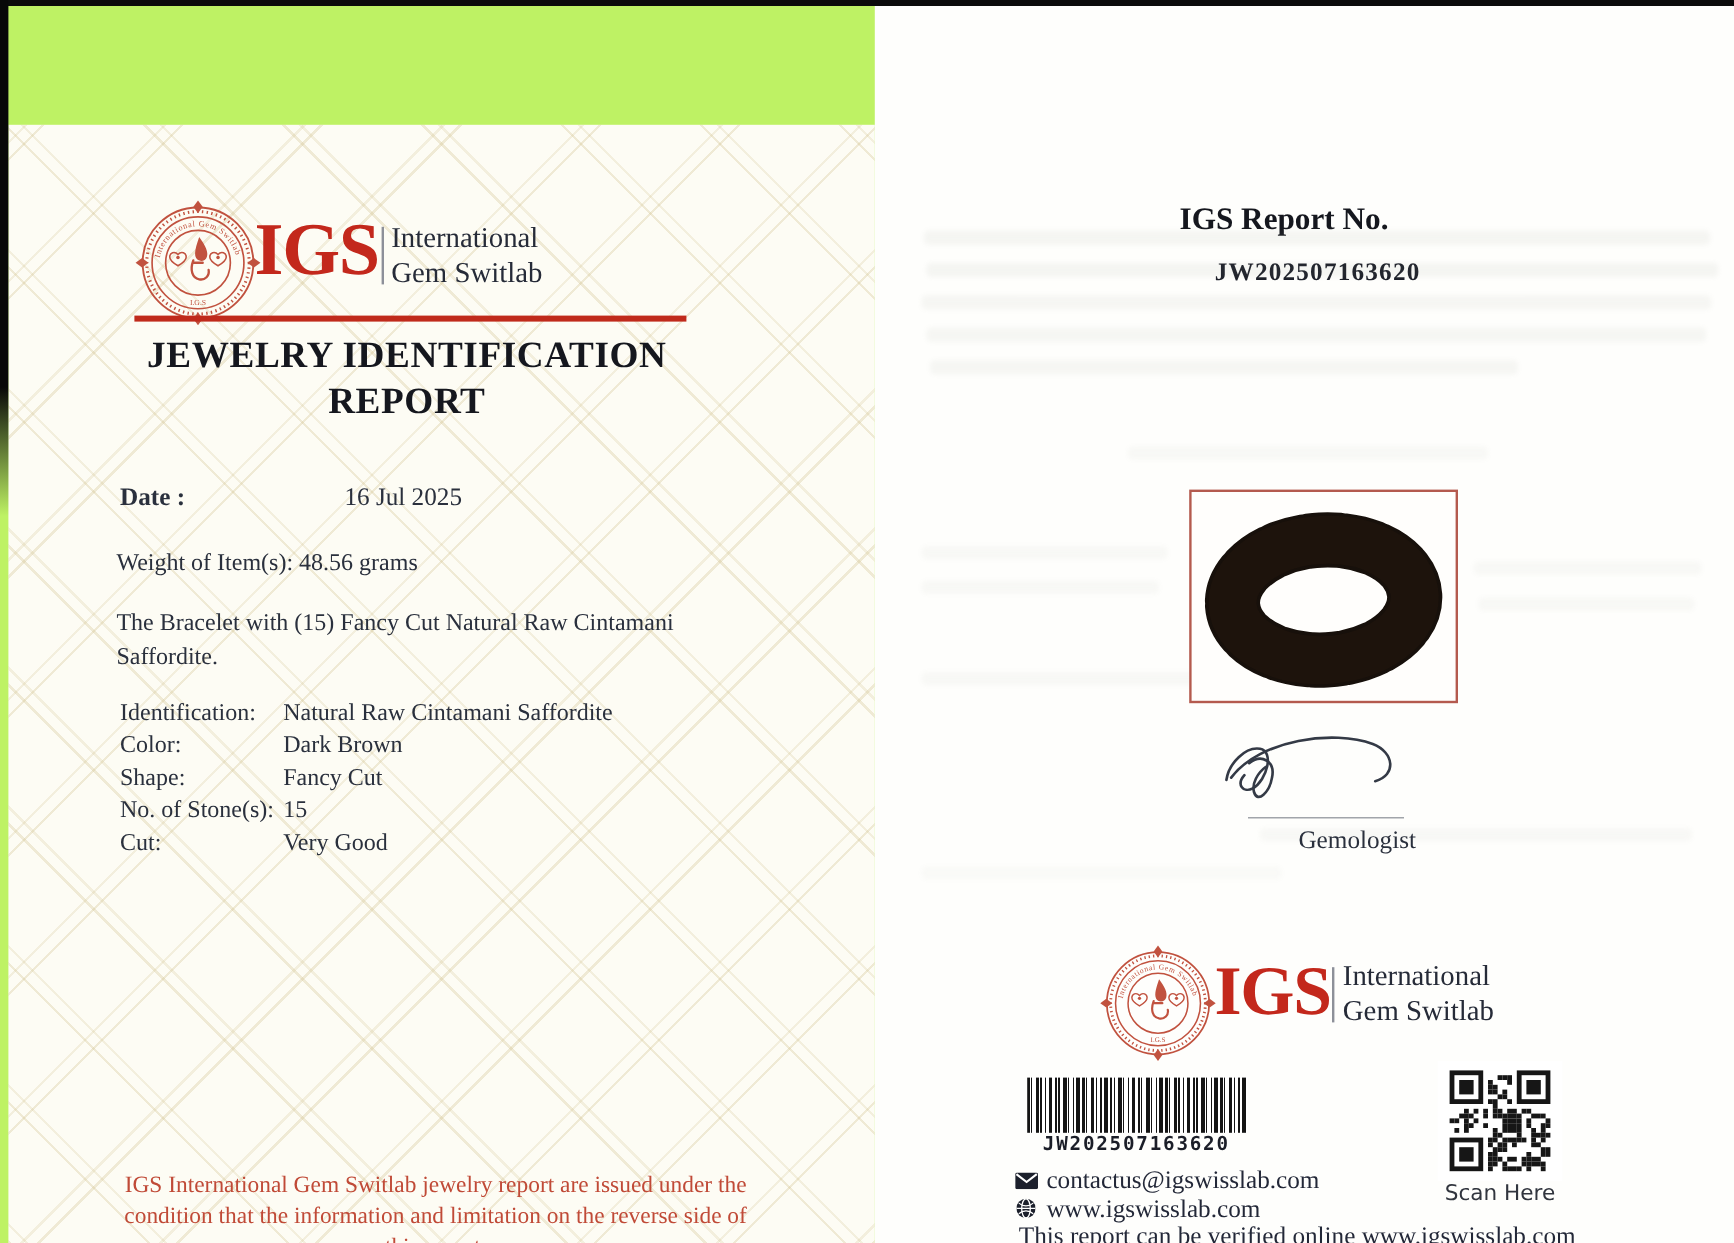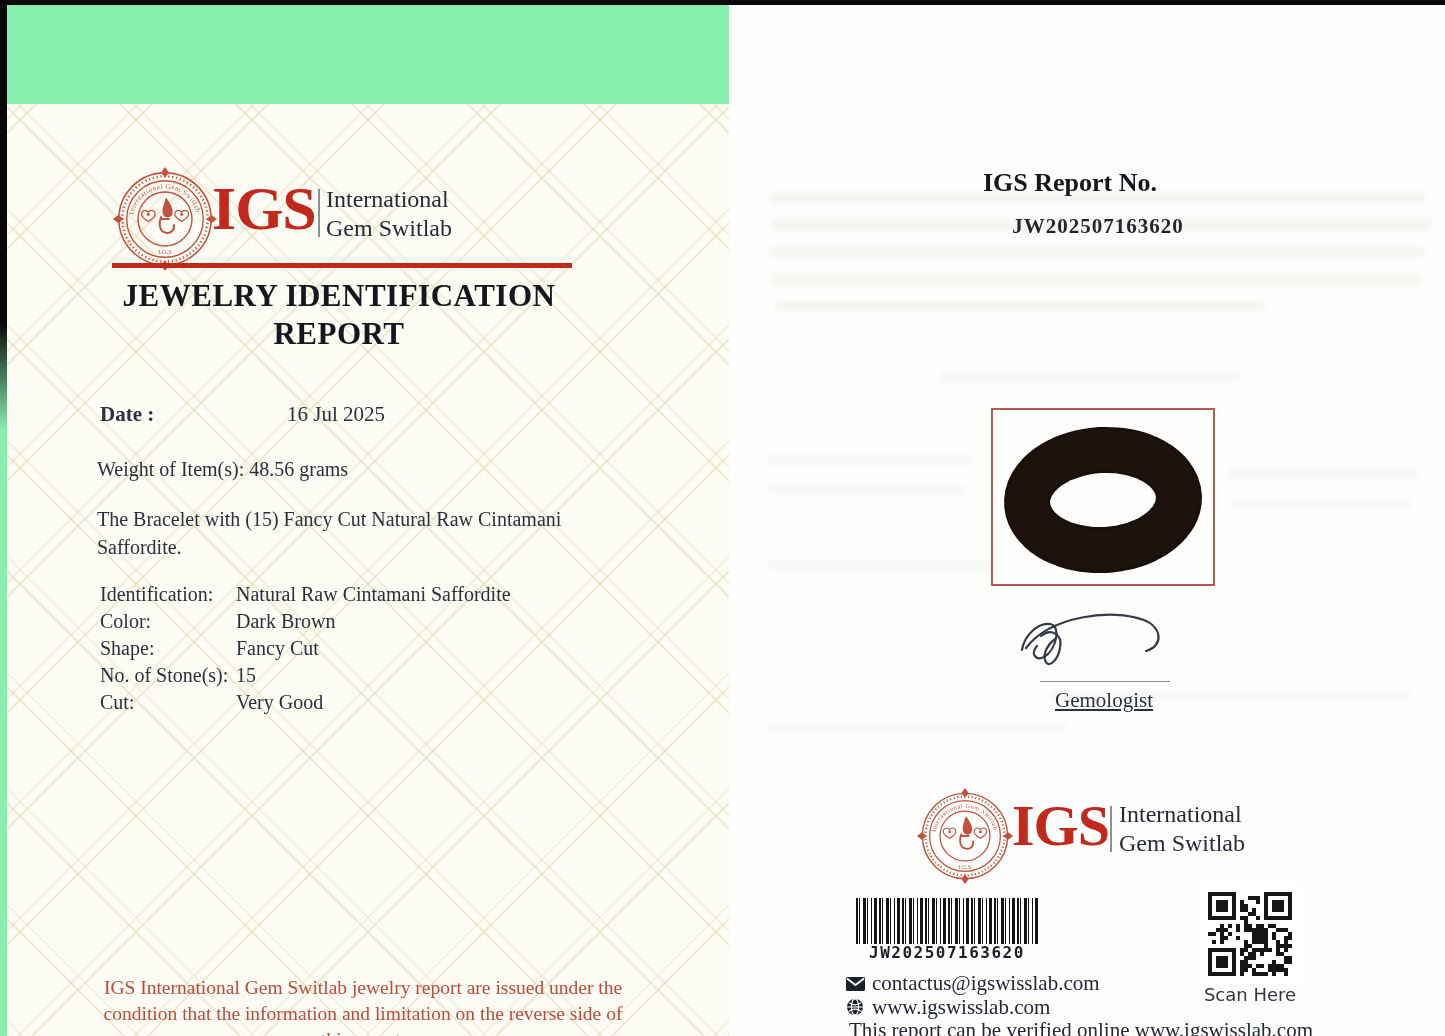--- a/index.html
+++ b/index.html
@@ -1,17 +1,17 @@
 <!DOCTYPE html>
 <html><head>
 <meta charset="utf-8">
 <style>
   html,body{margin:0;padding:0;}
   body{font-family:"Liberation Serif", serif; background:#ffffff;}
-  #stage{position:relative;width:1445px;height:1036px;overflow:hidden;background:#86efac;}
+  #stage{position:relative;width:1445px;height:1036px;overflow:hidden;background:#bef264;}
 
   
   .scan-top{position:absolute;left:0;top:0;width:1445px;height:5px;background:#0b0b0b;}
   .scan-left{position:absolute;left:0;top:0;width:7px;height:430px;
     background:linear-gradient(#080808 75%, rgba(8,8,8,0));}
 
   
   .page-left{position:absolute;left:7px;top:104px;width:722px;height:932px;background-color:#fdfcf4;
     background-image:
       repeating-linear-gradient(45deg, rgba(208,192,140,.30) 0 2px, transparent 2px 10px, rgba(208,192,140,.22) 10px 12px, transparent 12px 82px),
@@ -35,21 +35,21 @@
   .attr-value{position:absolute;left:236px;font-size:20px;color:#2a303d;}
 
   .footer-red{font-size:19.5px;color:#c04a37;text-align:center;line-height:26px;}
 
   .report-no-label{font-size:26px;font-weight:bold;color:#15171e;text-align:center;}
   .report-no-value{font-size:21px;font-weight:bold;color:#1b1e28;text-align:center;letter-spacing:1px;}
 
   .photo-box{border:2px solid #b45a4e;background:#fffefc;}
 
   .sig-line{background:#8b8f96;height:1px;}
-  .gemologist{font-size:21px;color:#2a303d;text-align:center;text-decoration:underline;}
+  .gemologist{font-size:21px;color:#2a303d;text-align:right;}
 
   .barcode{background:#fff;
     background-image:repeating-linear-gradient(90deg,
       #141414 0 2px,#fff 2px 3px,#141414 3px 4px,#fff 4px 7px,
       #141414 7px 10px,#fff 10px 11px,#141414 11px 12px,#fff 12px 15px,
       #141414 15px 16px,#fff 16px 18px,#141414 18px 21px,#fff 21px 23px);}
   .barcode-num{font-family:"DejaVu Sans Mono", monospace;font-weight:bold;font-size:16px;
     color:#1b1e28;letter-spacing:1.5px;}
 
   .qr-pad{background:#ffffff;}

